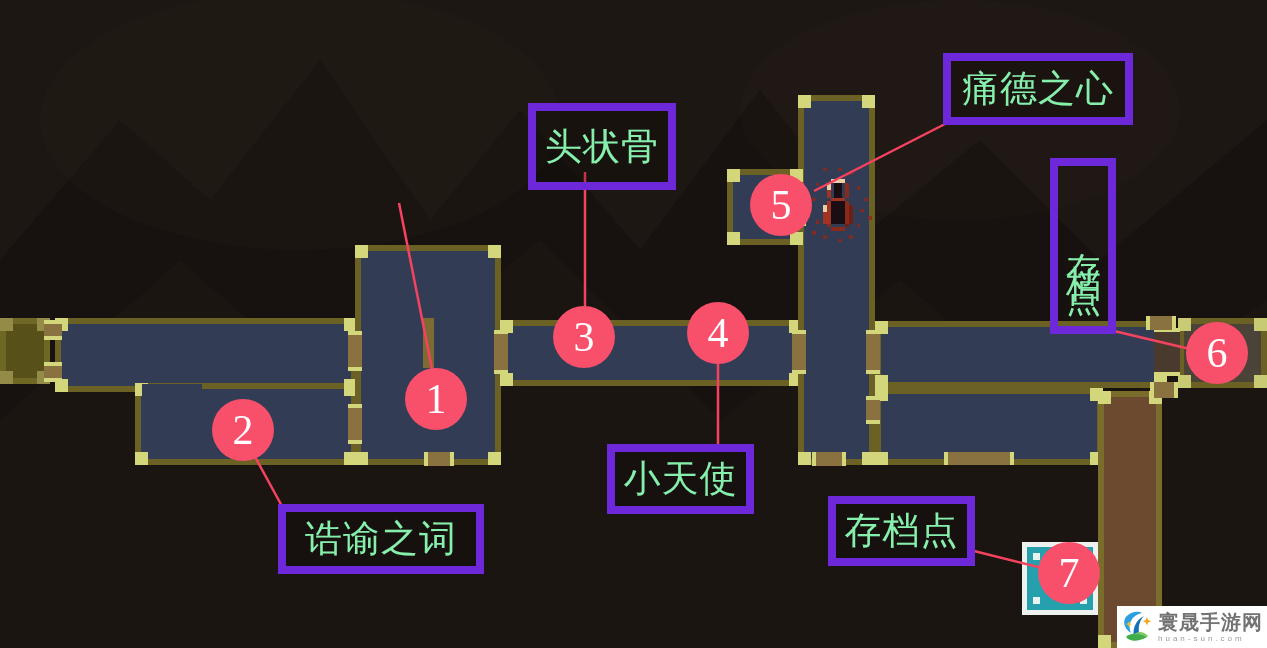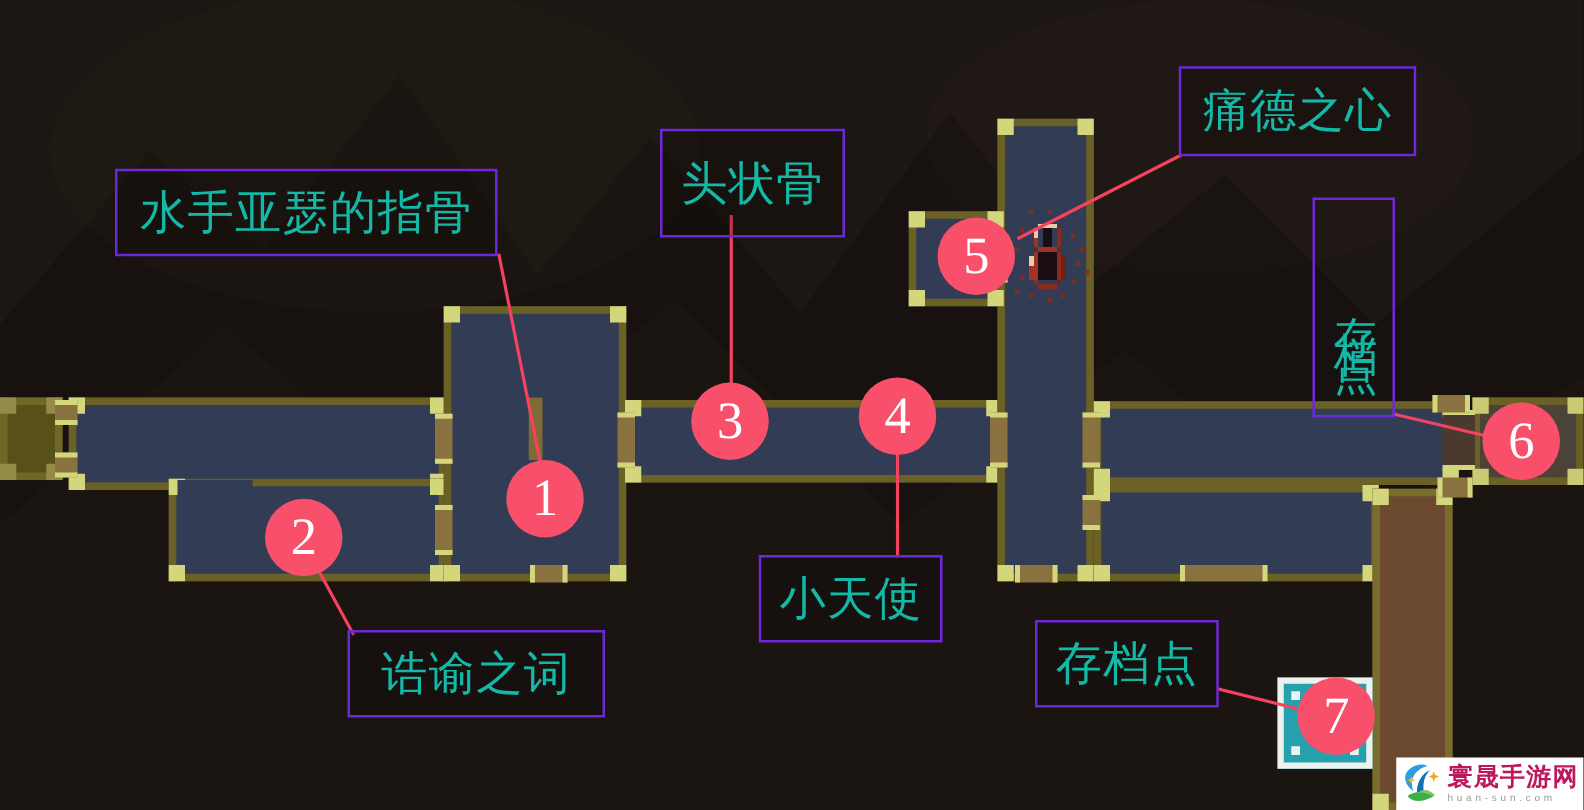--- a/index.html
+++ b/index.html
@@ -23,42 +23,42 @@
   }
   .doorv{position:absolute;z-index:3;background:#8a7140;
          border-top:4px solid #d4d67c;border-bottom:4px solid #d4d67c;}
   .doorh{position:absolute;z-index:3;background:#8a7140;
          border-left:4px solid #d4d67c;border-right:4px solid #d4d67c;}
   .patch{position:absolute;z-index:3;background:#323d55;}
   .ladder{position:absolute;z-index:3;background:#7e6a33;}
   
   #lines{position:absolute;left:0;top:0;z-index:6;pointer-events:none;}
   
-  .anno{position:absolute;z-index:7;border:2px solid #6d28d9;color:#14b8a6;
+  .anno{position:absolute;z-index:7;border:8px solid #6d28d9;color:#86efac;
         background:rgba(8,6,6,0.22);display:flex;align-items:center;justify-content:center;
         font-size:37px;letter-spacing:1px;white-space:nowrap;}
   .anno.vertical{writing-mode:vertical-rl;text-orientation:upright;font-size:35px;letter-spacing:14px;}
   
   .marker{position:absolute;z-index:8;width:62px;height:62px;border-radius:50%;
           background:#f8506b;color:#ffffff;display:flex;align-items:center;justify-content:center;
           font-family:"Liberation Serif",serif;font-size:42px;line-height:1;}
   
   .save-icon{position:absolute;z-index:4;width:76px;height:73px;border:5px solid #eef2ef;
     background-image:
       linear-gradient(#e8f2f0,#e8f2f0),linear-gradient(#e8f2f0,#e8f2f0),
       linear-gradient(#e8f2f0,#e8f2f0),linear-gradient(#e8f2f0,#e8f2f0);
     background-position:6px 6px,calc(100% - 6px) 6px,6px calc(100% - 6px),calc(100% - 6px) calc(100% - 6px);
     background-size:7px 7px,7px 7px,7px 7px,7px 7px;background-repeat:no-repeat;
     background-color:#27a0ad;}
   .heart{position:absolute;z-index:4;}
   
   #watermark{position:absolute;right:0;bottom:0;z-index:20;width:150px;height:42px;
              background:#ffffff;display:flex;align-items:center;gap:4px;padding:2px 4px 2px 3px;}
   #watermark .wm-text{display:flex;flex-direction:column;line-height:1;}
-  #watermark .wm-title{font-size:20px;font-weight:bold;color:#be185d;letter-spacing:1px;}
+  #watermark .wm-title{font-size:20px;font-weight:bold;color:#737373;letter-spacing:1px;}
   #watermark .wm-domain{font-size:8px;color:#9a9a9a;letter-spacing:3px;margin-top:3px;}
 </style>
 </head>
 <body>
 
 <div id="stage">
 
   <svg id="backdrop" width="1267" height="648">
     <rect width="1267" height="648" fill="#17120f"></rect>
     <polygon points="0,260 120,120 210,200 320,60 430,220 520,110 640,250 760,90 870,230 980,140 1100,260 1267,120 1267,0 0,0" fill="#221c17" opacity="0.55"></polygon>
@@ -143,21 +143,20 @@
       <line x1="399" y1="203" x2="433" y2="374"></line>
       <line x1="585" y1="172" x2="585" y2="309"></line>
       <line x1="945" y1="124" x2="814" y2="191"></line>
       <line x1="1114" y1="331" x2="1190" y2="349"></line>
       <line x1="718" y1="362" x2="718" y2="446"></line>
       <line x1="253" y1="453" x2="283" y2="508"></line>
       <line x1="974" y1="551" x2="1042" y2="568"></line>
     </g>
   </svg>
 
-  <div class="anno" style="left:92px;top:135px;width:306px;height:70px;">水手亚瑟的指骨</div>
   <div class="anno" style="left:528px;top:103px;width:148px;height:87px;">头状骨</div>
   <div class="anno" style="left:943px;top:53px;width:190px;height:72px;">痛德之心</div>
   <div class="anno vertical" style="left:1050px;top:158px;width:66px;height:176px;background:transparent;">存档点</div>
   <div class="anno" style="left:607px;top:444px;width:147px;height:70px;">小天使</div>
   <div class="anno" style="left:278px;top:504px;width:206px;height:70px;">诰谕之词</div>
   <div class="anno" style="left:828px;top:496px;width:147px;height:70px;">存档点</div>
 
   <div class="marker" style="left:405px;top:368px;">1</div>
   <div class="marker" style="left:212px;top:399px;">2</div>
   <div class="marker" style="left:553px;top:306px;">3</div>

